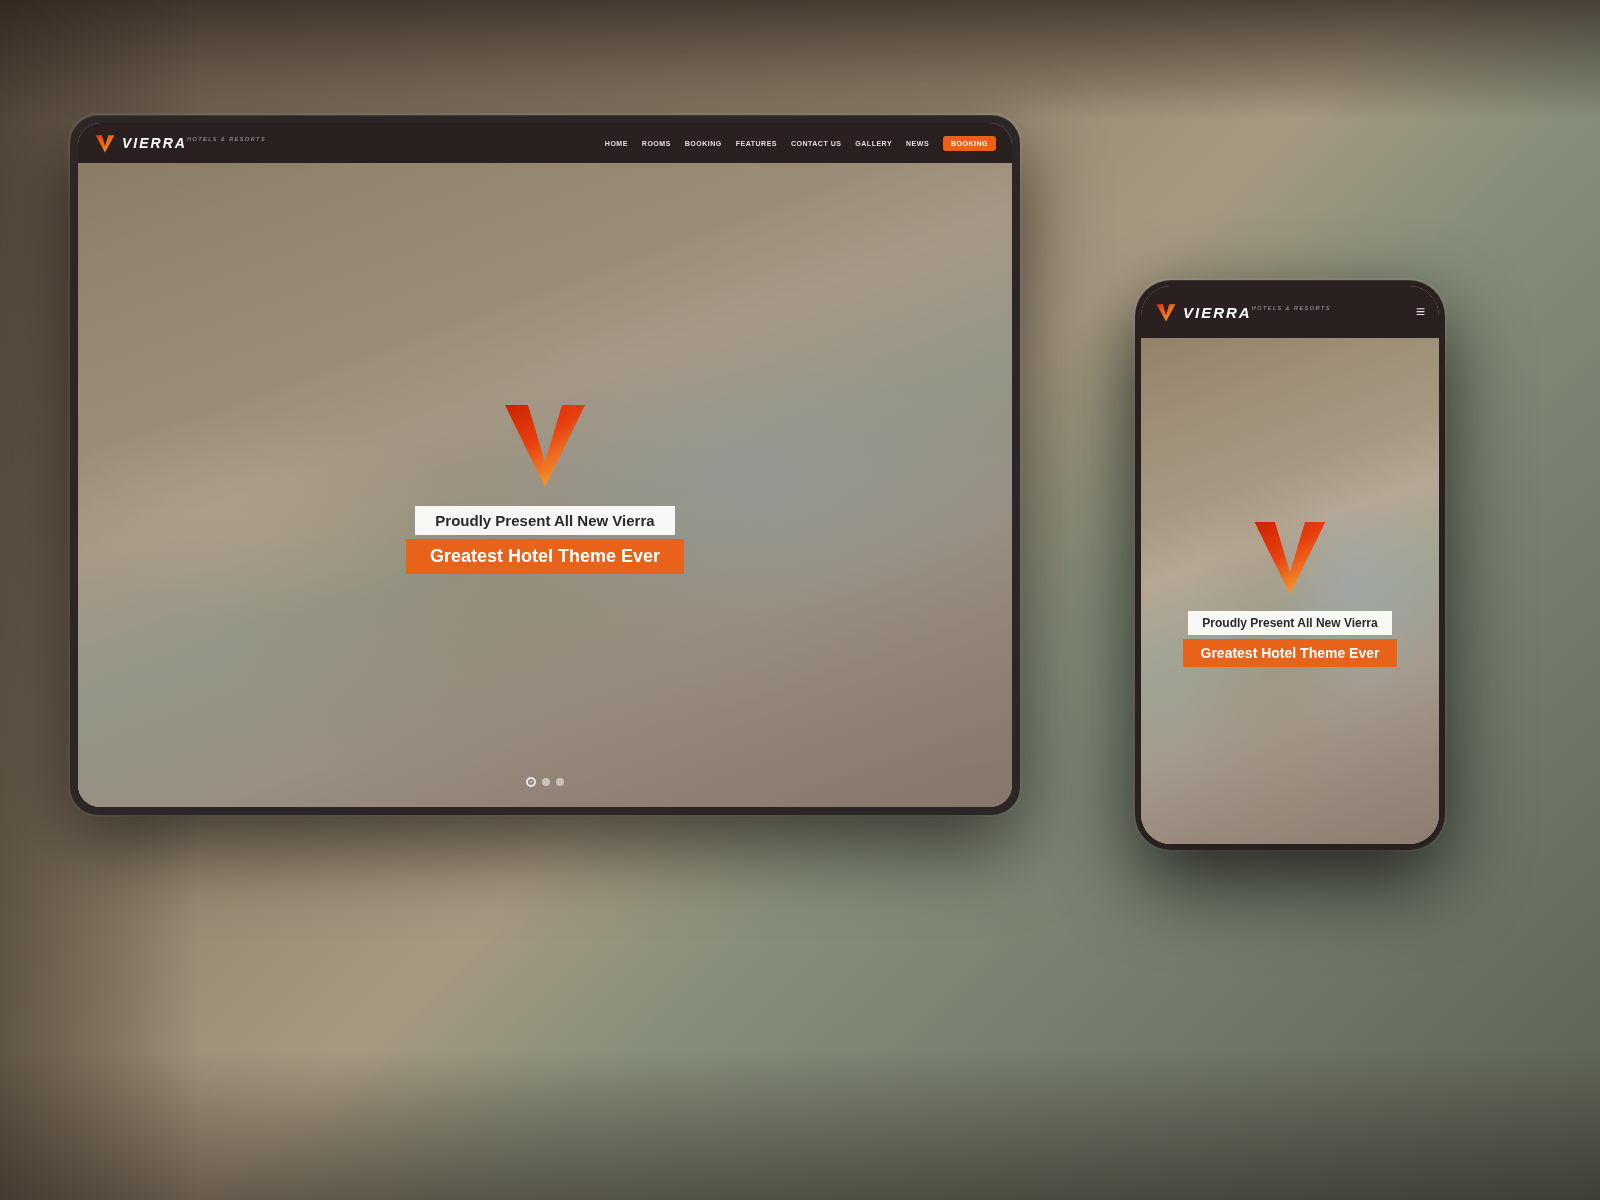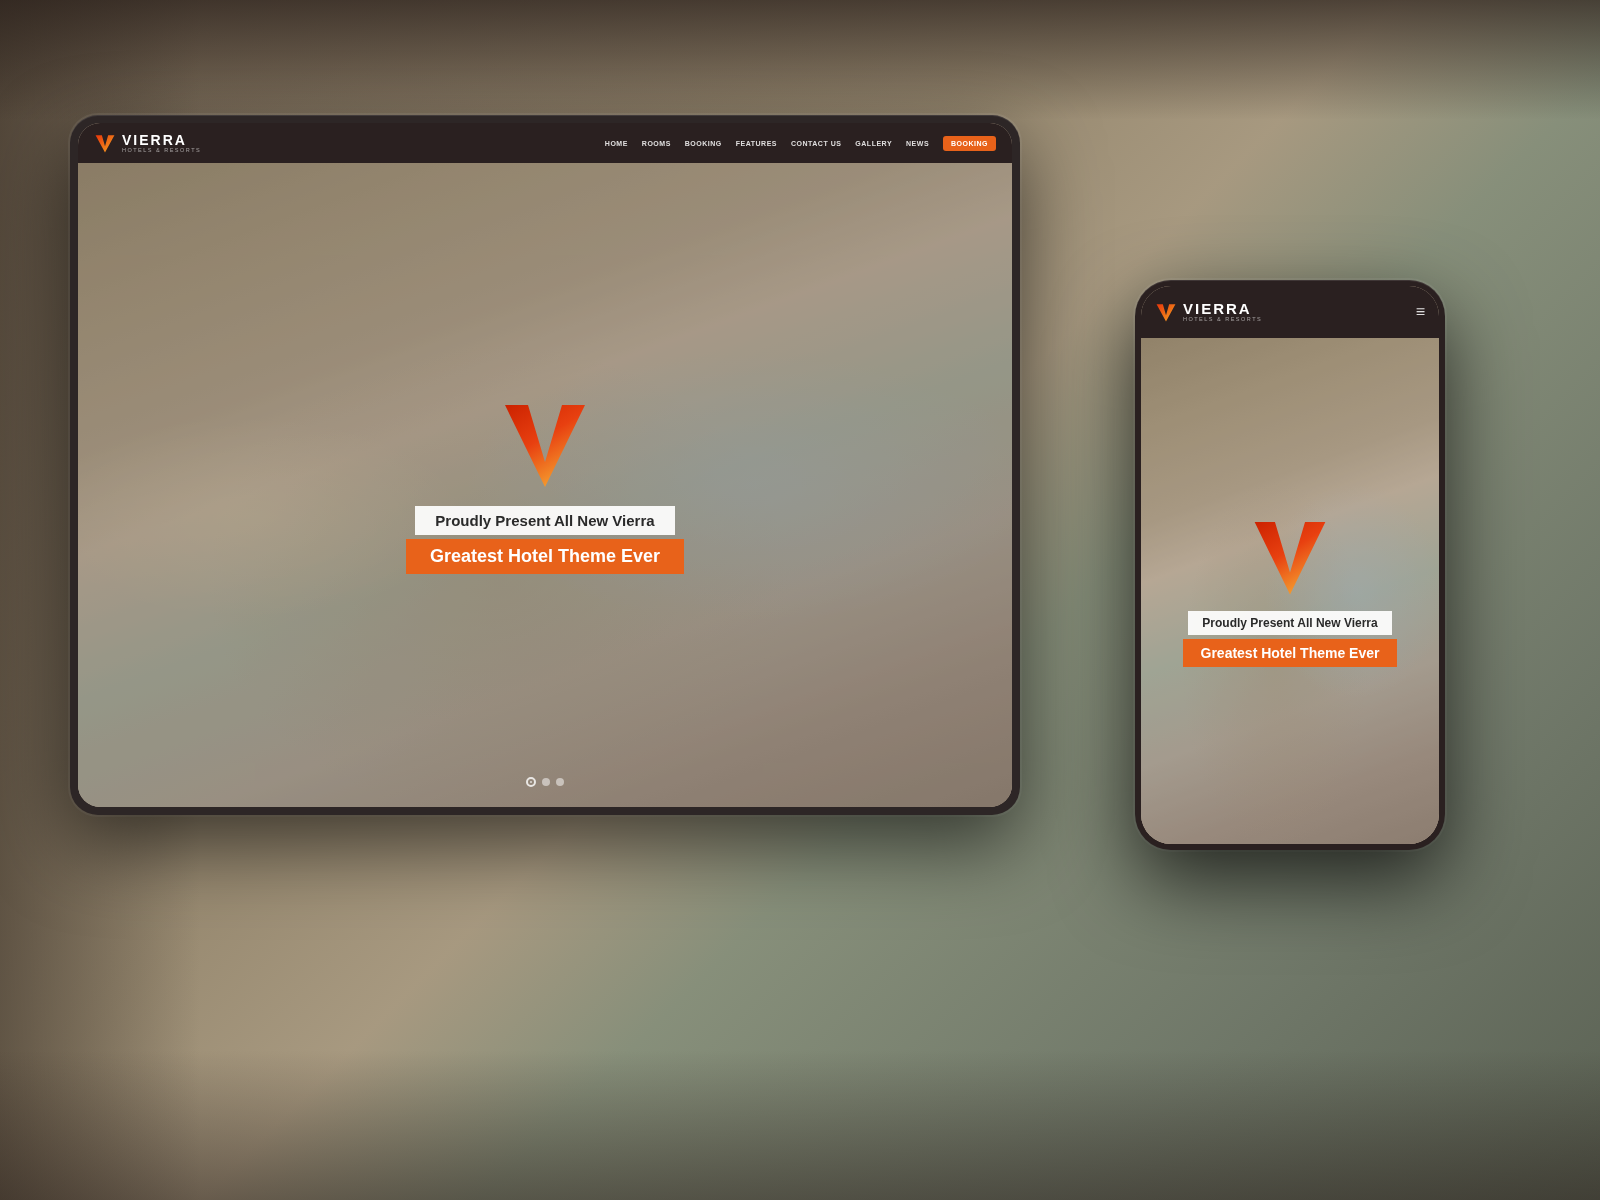--- a/index.html
+++ b/index.html
@@ -121,22 +121,23 @@
       margin-right: auto;
     }
 
     .logo-v-icon {
       width: 22px;
       height: 22px;
     }
 
     .logo-text-area {
       display: flex;
-      flex-direction: column;
+      flex-direction: row;
       line-height: 1;
+      font-style: italic;
     }
 
     .logo-name {
       color: #ffffff;
       font-size: 14px;
       font-weight: 800;
       letter-spacing: 2px;
     }
 
     .logo-subtitle {

